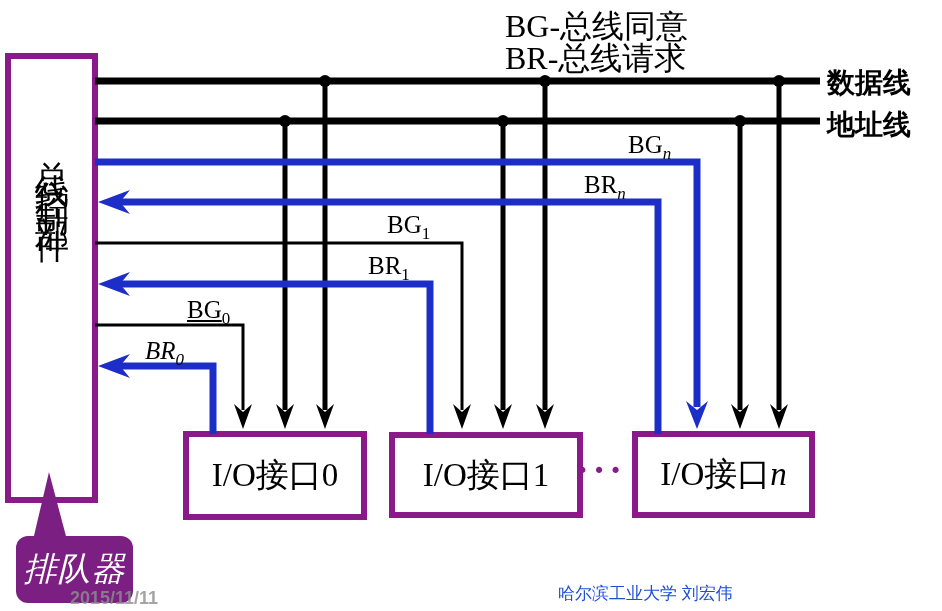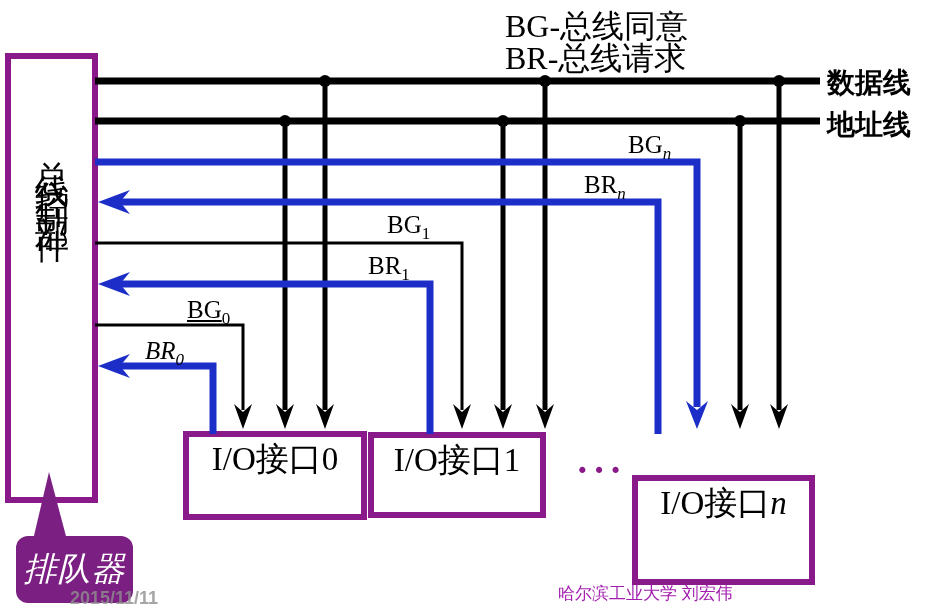--- a/index.html
+++ b/index.html
@@ -8,24 +8,24 @@
     font-family:"Liberation Serif","DejaVu Serif",serif;color:#000;
   }
   
   .pbox{position:absolute;border:6px solid #8a1a8a;background:#fff;box-sizing:border-box;z-index:2;}
   #controller{left:5px;top:53px;width:93px;height:450px;}
   .ctrl-text{
     position:absolute;top:74px;left:50%;transform:translateX(-50%);
     writing-mode:vertical-rl;text-orientation:upright;
     font-size:34px;letter-spacing:14px;white-space:nowrap;
   }
-  .iobox{display:flex;align-items:flex-start;justify-content:center;font-size:33px;}
+  .iobox{display:flex;align-items:center;justify-content:center;font-size:33px;}
   #io0{left:183px;top:431px;width:184px;height:89px;}
-  #io1{left:368px;top:432px;width:178px;height:86px;}
-  #ion{left:632px;top:431px;width:183px;height:110px;margin-top:44px;}
+  #io1{left:389px;top:432px;width:194px;height:86px;}
+  #ion{left:632px;top:431px;width:183px;height:87px;}
   .it{font-style:italic;}
   
   #wires{position:absolute;left:0;top:0;z-index:3;pointer-events:none;}
   
   .lbl{position:absolute;z-index:4;white-space:nowrap;}
   #legend{left:505px;top:10px;font-size:32px;line-height:32px;}
   .busname{font-size:28px;font-weight:bold;}
   #lbl-data{left:827px;top:64px;}
   #lbl-addr{left:827px;top:106px;}
   .sig{font-size:25px;}
@@ -39,21 +39,21 @@
   #dots{left:576px;top:448px;font-size:38px;font-weight:bold;color:#8a1a8a;letter-spacing:4px;}
   
   #callout{
     position:absolute;left:16px;top:536px;width:117px;height:67px;border-radius:12px;
     background:#7b2082;z-index:4;display:flex;align-items:center;justify-content:center;font-style:italic;
   }
   #callout .txt{color:#fff;font-size:33px;letter-spacing:1px;}
   
   #date{left:70px;top:588px;font-size:18px;font-weight:600;color:#8f8f8f;opacity:.8;z-index:5;
         font-family:"Liberation Sans","DejaVu Sans",sans-serif;}
-  #credit{left:558px;top:582px;font-size:17px;color:#a21caf;z-index:5;
+  #credit{left:558px;top:582px;font-size:17px;color:#1d4ed8;z-index:5;
         font-family:"Liberation Sans","DejaVu Sans",sans-serif;}
 </style>
 </head>
 <body>
 
 <div id="stage">
 
   <div id="controller" class="pbox">
     <div class="ctrl-text">总线控制部件</div>
   </div>

